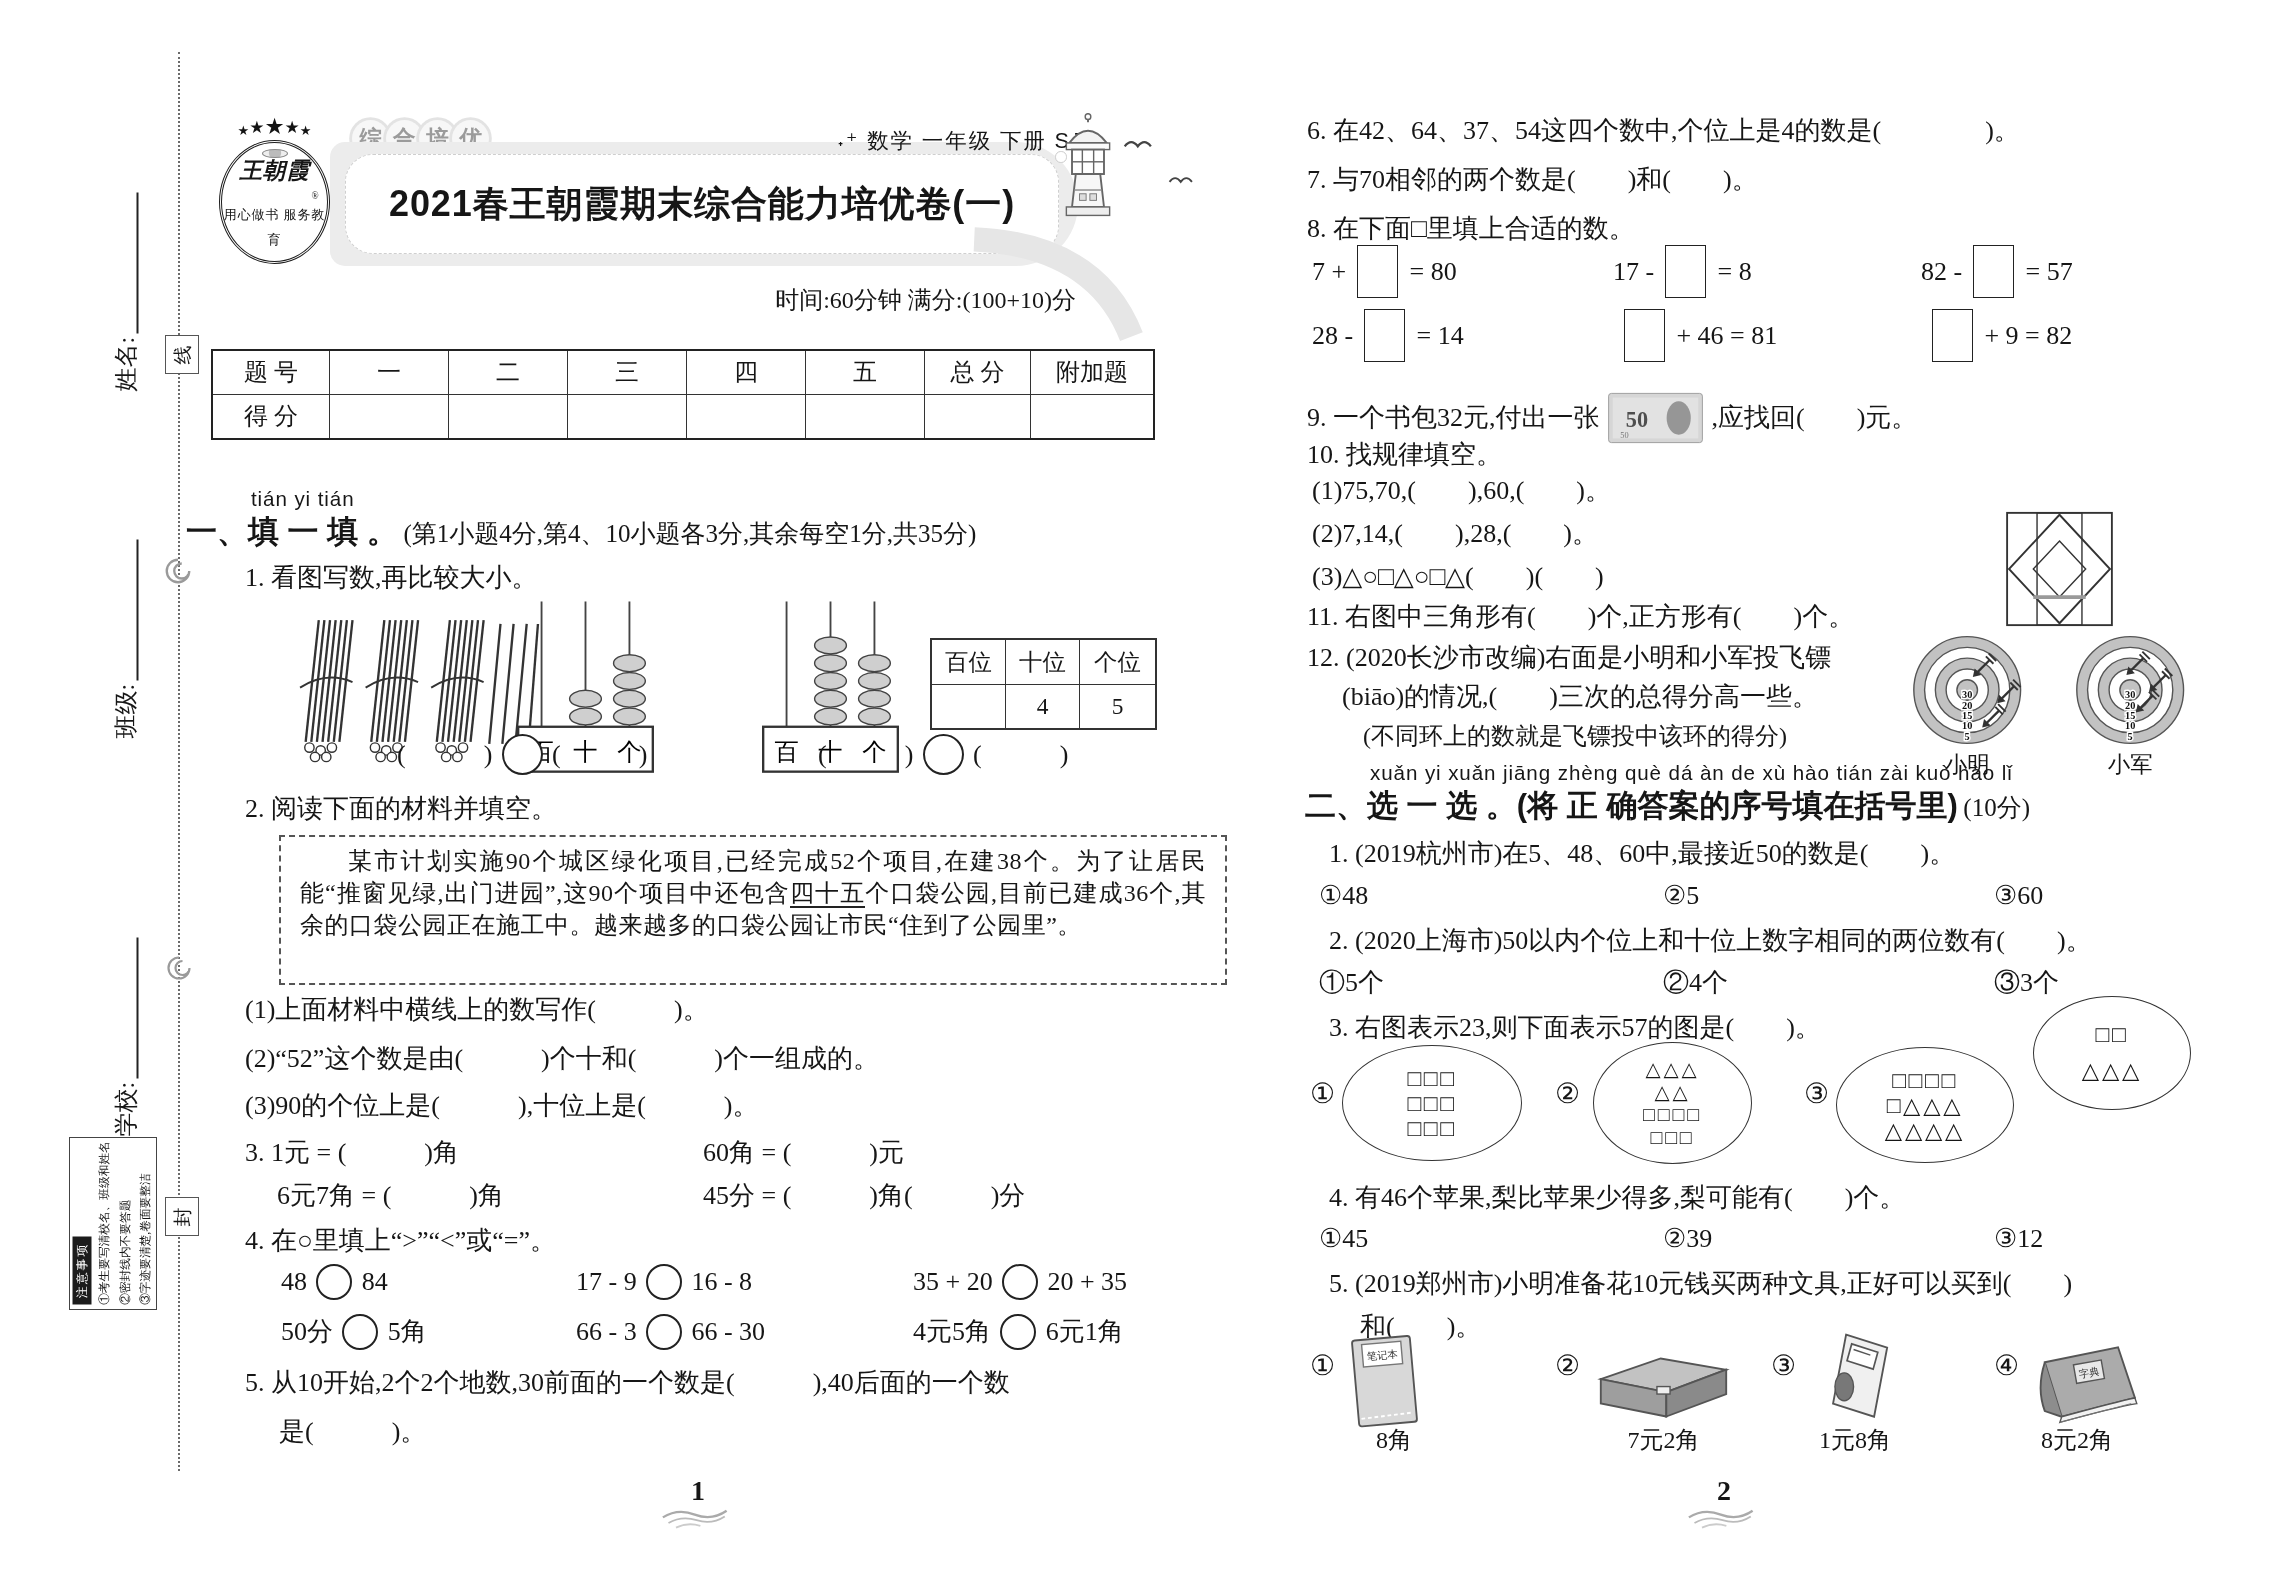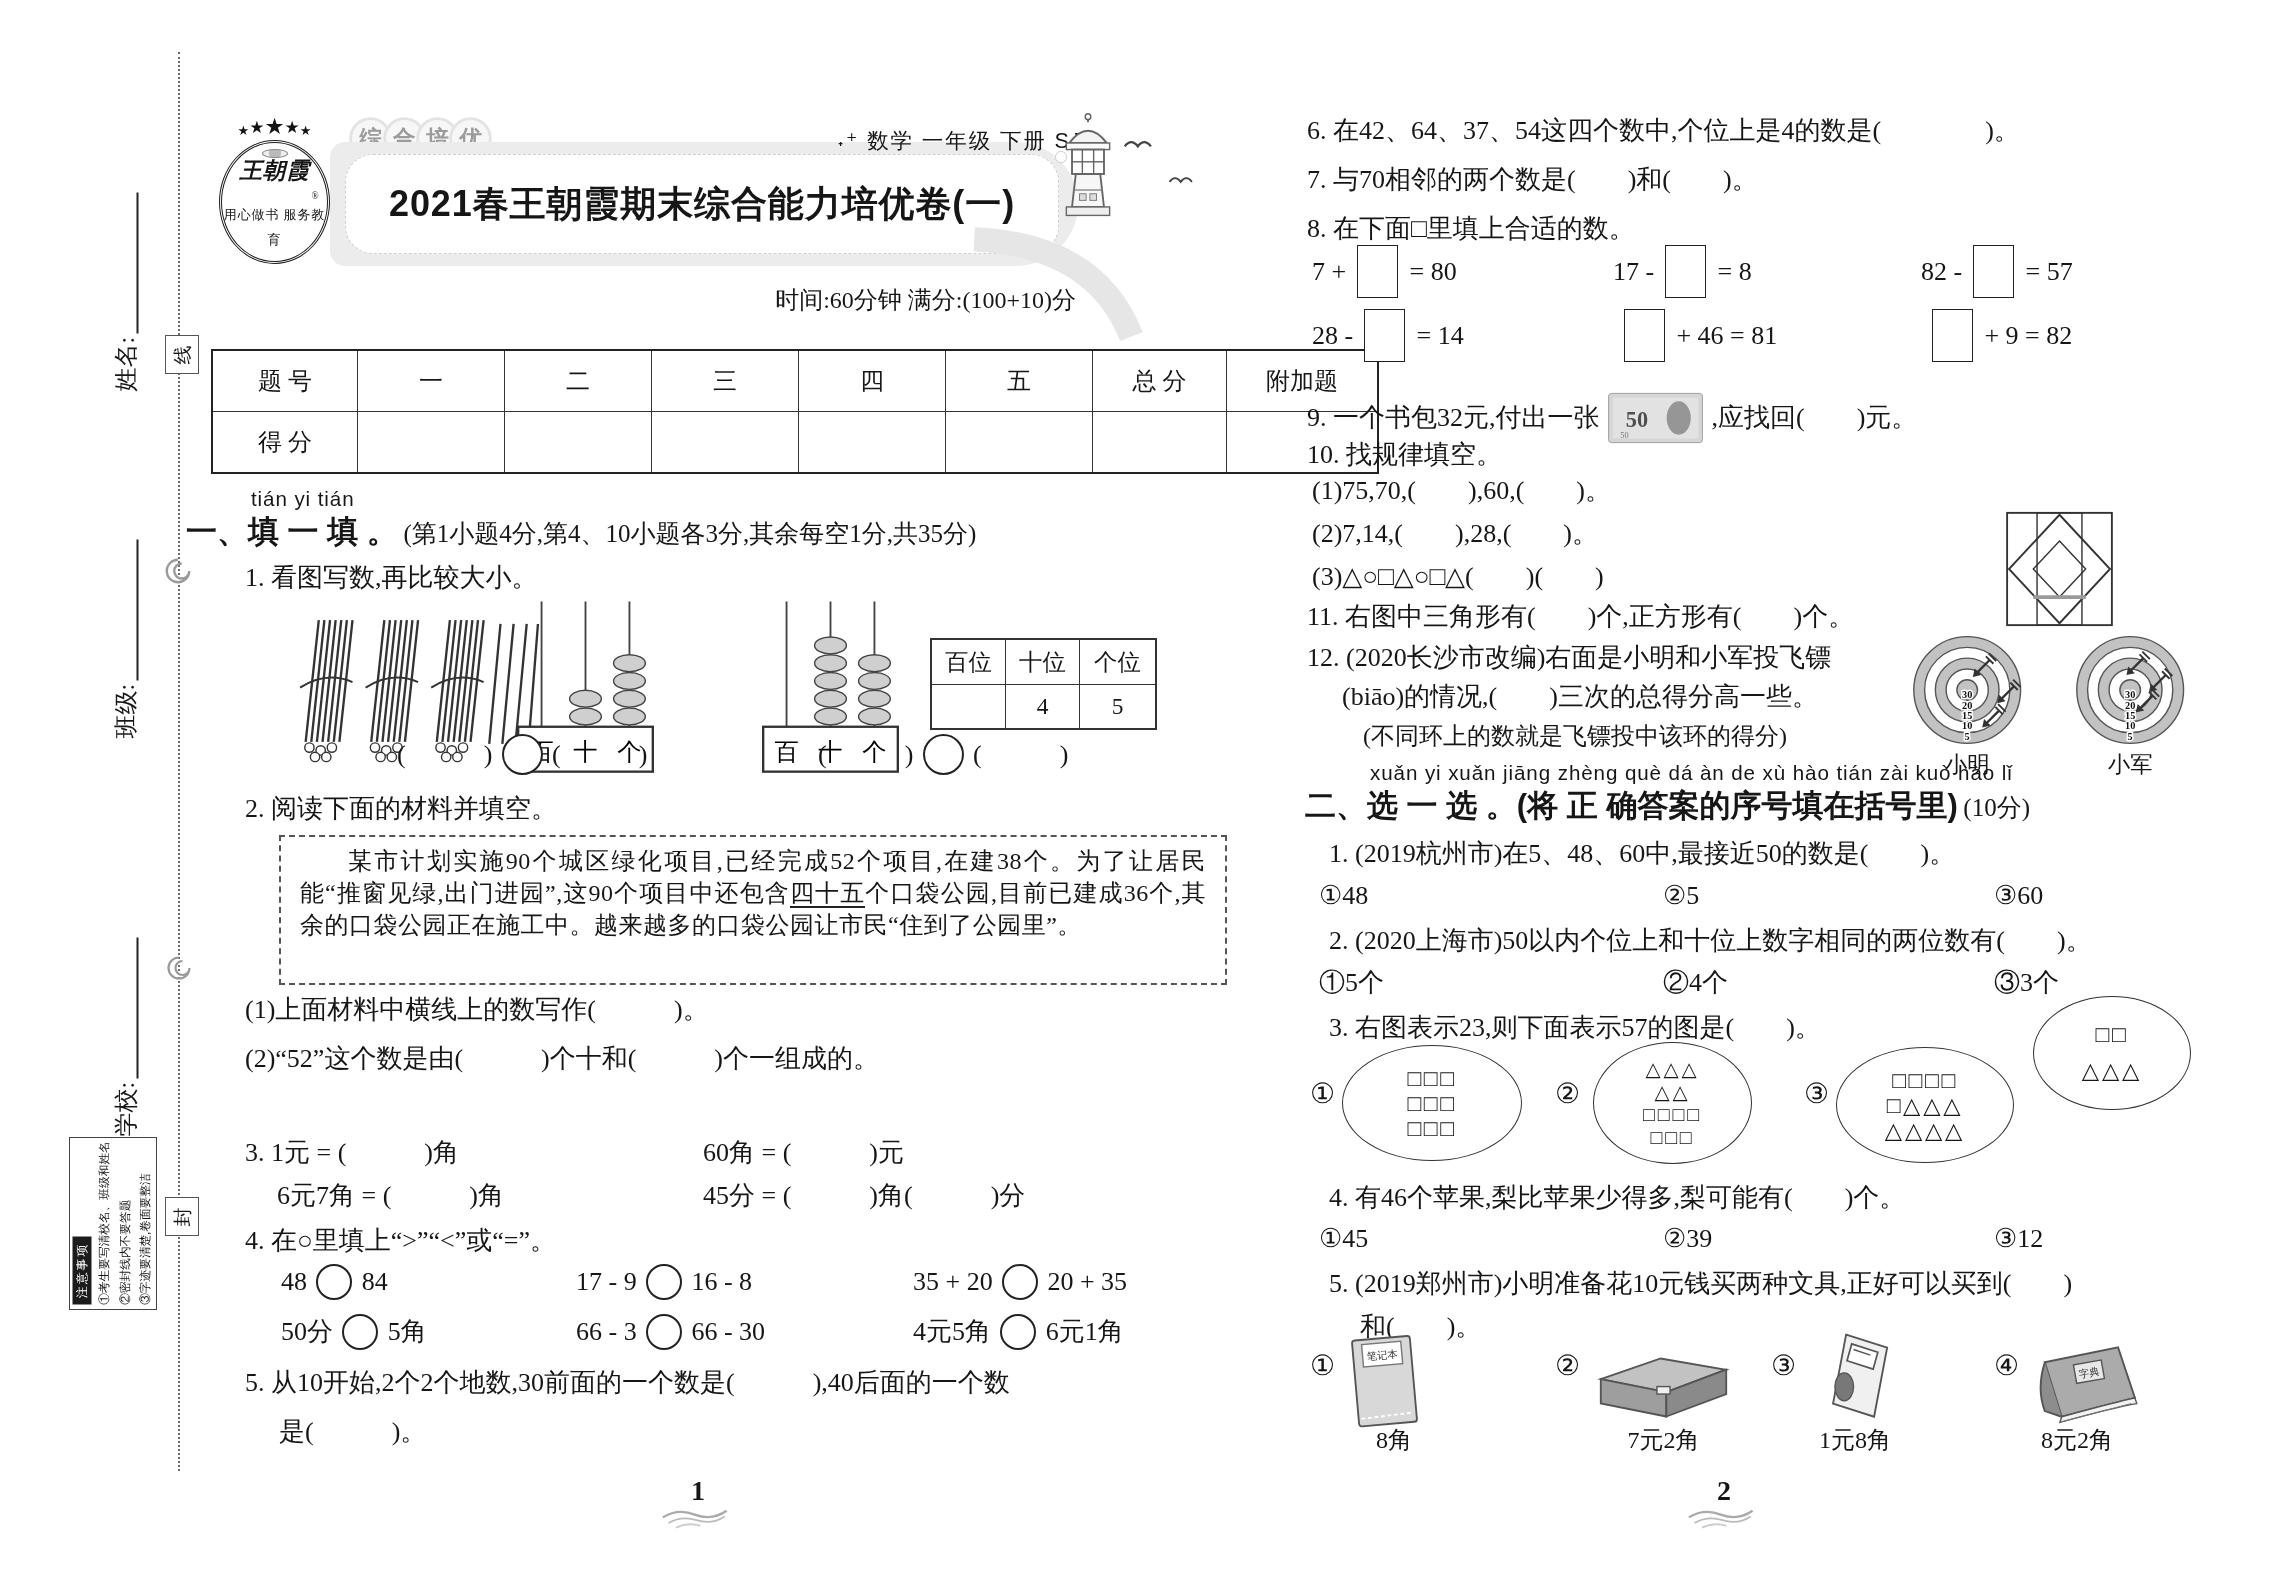--- a/index.html
+++ b/index.html
@@ -44,21 +44,21 @@
              border-radius:28px;display:flex;align-items:center;justify-content:center;}
   .banner-title{font-family:"Liberation Sans","DejaVu Sans",sans-serif;font-weight:bold;font-size:36px;
                 letter-spacing:0.9px;white-space:nowrap;text-align:right;}
   .banner-dot{position:absolute;right:11.2px;top:9.4px;width:9.4px;height:9.4px;border:1.9px solid #ccc;border-radius:50%;background:#fff;}
   .course{position:absolute;left:837px;top:126px;font-family:"Liberation Sans","DejaVu Sans",sans-serif;
           font-size:21.5px;letter-spacing:1.9px;white-space:nowrap;}
   .timescore{position:absolute;left:656px;top:284px;width:420px;text-align:right;font-size:24px;white-space:nowrap;}
   
   table{border-collapse:collapse;position:absolute;table-layout:fixed;}
   .score{left:211px;top:349px;border:2.8px solid #222;}
-  .score th,.score td{border:1.4px solid #333;font-size:24px;font-weight:normal;text-align:center;padding:14px;}
+  .score th,.score td{border:1.4px solid #333;font-size:24px;font-weight:normal;text-align:center;padding:0;}
   .score tr:nth-child(1){height:44px;}
   .score tr:nth-child(2){height:45px;}
   .pvt{left:930px;top:638px;border:2.3px solid #333;}
   .pvt th,.pvt td{border:1.4px solid #333;font-size:23.4px;font-weight:normal;text-align:center;padding:0;}
   .pvt tr{height:45px;}
   
   .pinyin{position:absolute;font-family:"Liberation Sans","DejaVu Sans",sans-serif;font-size:20.6px;
           letter-spacing:0.9px;white-space:nowrap;}
   .shead{position:absolute;display:flex;align-items:baseline;gap:5.6px;white-space:nowrap;}
   .shead .hb{font-family:"Liberation Sans","DejaVu Sans",sans-serif;font-weight:bold;font-size:31px;}
@@ -322,20 +322,21 @@
       <span class="ring big"></span>
       <span>(　　　)</span>
   </div>
 
   <div class="t" style="left:245px;top:792px">2. 阅读下面的材料并填空。</div>
   <div class="mbox">
     <p><span>某市计划实施90个城区绿化项目,已经完成52个项目,在建38个。为了让居民能“推窗见绿,出门进园”,这90个项目中还包含</span><span class="ul">四十五</span><span>个口袋公园,目前已建成36个,其余的口袋公园正在施工中。越来越多的口袋公园让市民“住到了公园里”。</span></p>
   </div>
   <div class="t" style="left:245px;top:993px">(1)上面材料中横线上的数写作(　　　)。</div>
   <div class="t" style="left:245px;top:1042px">(2)“52”这个数是由(　　　)个十和(　　　)个一组成的。</div>
+  <div class="t" style="left:245px;top:1089px">(3)90的个位上是(　　　),十位上是(　　　)。</div>
   <div class="t" style="left:245px;top:1136px">3. 1元 = (　　　)角</div>
   <div class="t" style="left:703px;top:1136px">60角 = (　　　)元</div>
   <div class="t" style="left:277px;top:1179px">6元7角 = (　　　)角</div>
   <div class="t" style="left:703px;top:1179px">45分 = (　　　)角(　　　)分</div>
   <div class="t" style="left:245px;top:1224px">4. 在○里填上“&gt;”“&lt;”或“=”。</div>
 
   <div class="t cmprow" style="left:281px;top:1264px">
       <span>48</span>
       <span class="ring"></span>
       <span>84</span>

